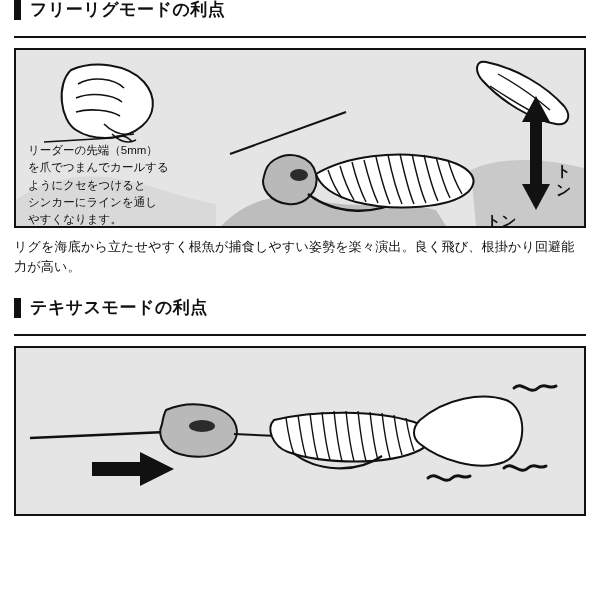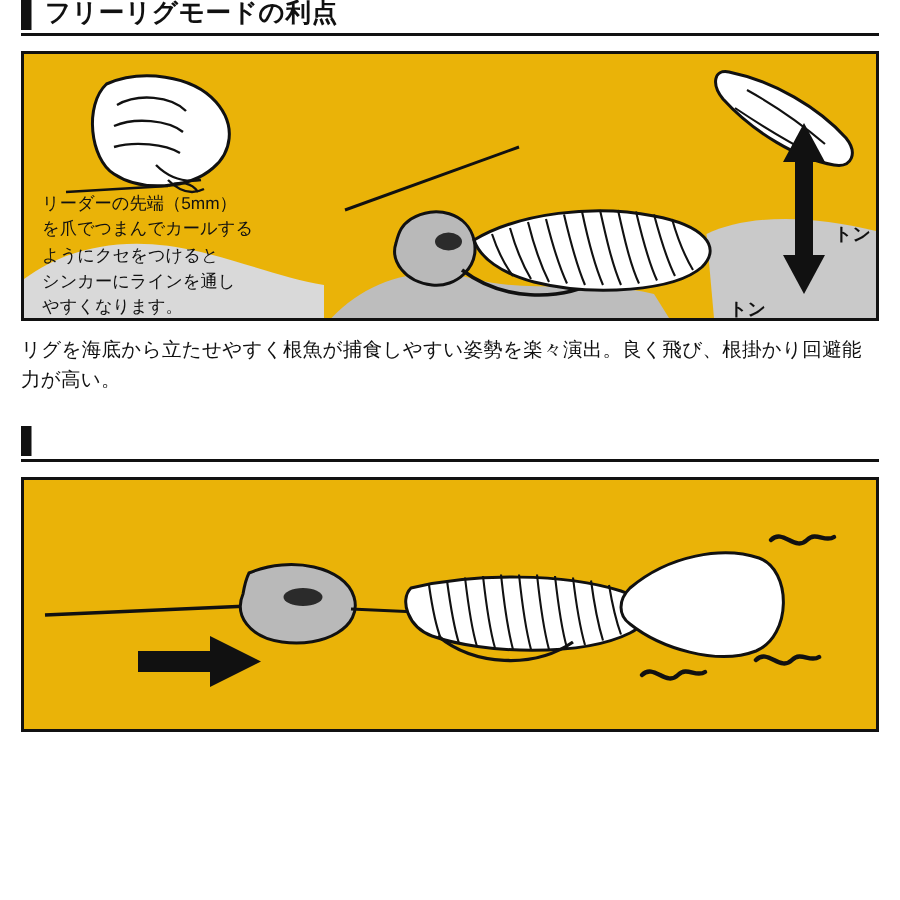--- a/index.html
+++ b/index.html
@@ -18,42 +18,42 @@
     position: relative;
     width: 600px;
     height: 600px;
     box-sizing: border-box;
     padding: 0 14px;
   }
 
   
   .section-head {
     display: flex;
-    align-items: flex-start;
+    align-items: flex-end;
     gap: 9px;
-    padding-bottom: 2px;
+    padding-bottom: 16px;
     border-bottom: 2px solid #111111;
   }
   .head-bar {
     width: 7px;
     height: 20px;
     background: #111111;
     flex: 0 0 auto;
   }
   .head-text {
     font-size: 17px;
     font-weight: bold;
     letter-spacing: 0.5px;
     line-height: 1.1;
   }
 
   
   .figure {
     border: 2px solid #111111;
-    background: #eab308;
+    background: #e5e5e5;
     box-sizing: border-box;
     position: relative;
     overflow: hidden;
   }
   .fig1 { height: 180px; margin-top: 10px; }
   .fig2 { height: 170px; margin-top: 10px; }
 
   .figsvg { display: block; width: 100%; height: 100%; }
 
   
@@ -70,21 +70,21 @@
     position: absolute;
     left: 12px;
     top: 92px;
     width: 205px;
     font-size: 11.5px;
     line-height: 1.5;
     color: #111111;
     white-space: pre-line;
   }
   .tonlabel {
-    font-size: 12px;
+    font-size: 15px;
     font-weight: bold;
     color: #111111;
   }
 </style>
 </head>
 <body>
 
 <div class="page">
 
   <div class="section-head">
@@ -156,20 +156,21 @@
 やすくなります。</div>
 
     <div class="tonlabel" style="position:absolute; left:540px; top:112px;">トン</div>
     <div class="tonlabel" style="position:absolute; left:470px; top:162px;">トン</div>
   </div>
 
   <p class="caption">リグを海底から立たせやすく根魚が捕食しやすい姿勢を楽々演出。良く飛び、根掛かり回避能力が高い。</p>
 
   <div class="section-head sect2">
     <div class="head-bar"></div>
+    <div class="head-text">テキサスモードの利点</div>
   </div>
 
   <div class="figure fig2">
     <svg class="figsvg" viewBox="0 0 568 166" preserveAspectRatio="none">
 
       <path d="M14 90 L150 84" stroke="#111111" stroke-width="2.4" fill="none"></path>
 
       <g>
         <path d="M150 62 C178 50 214 58 220 78 C226 98 200 112 172 108 C150 105 140 90 146 76 C147 70 148 66 150 62 Z" fill="#b9b9b9" stroke="#111111" stroke-width="2"></path>
         <ellipse cx="186" cy="78" rx="13" ry="6" fill="#2b2b2b"></ellipse>

